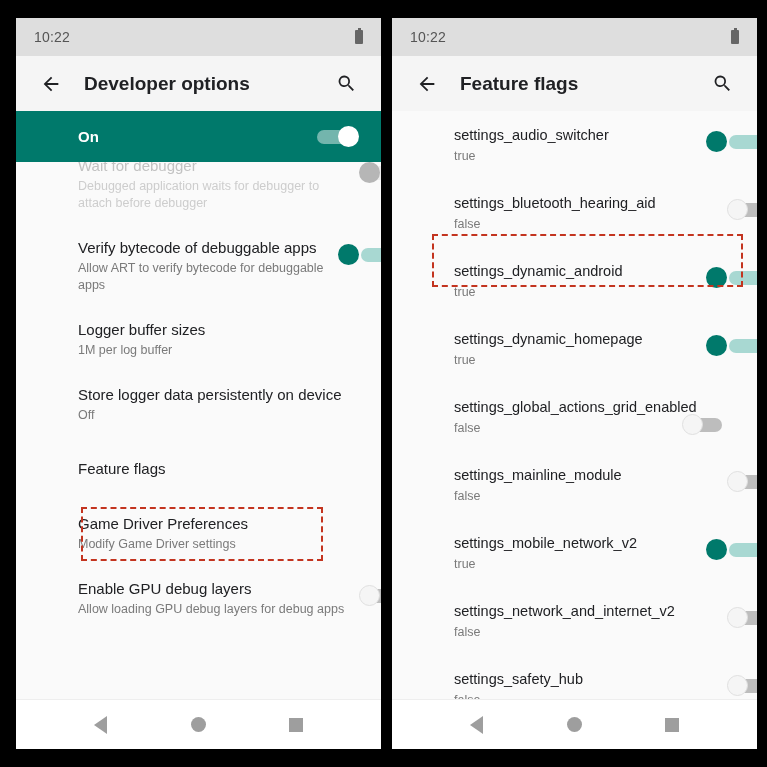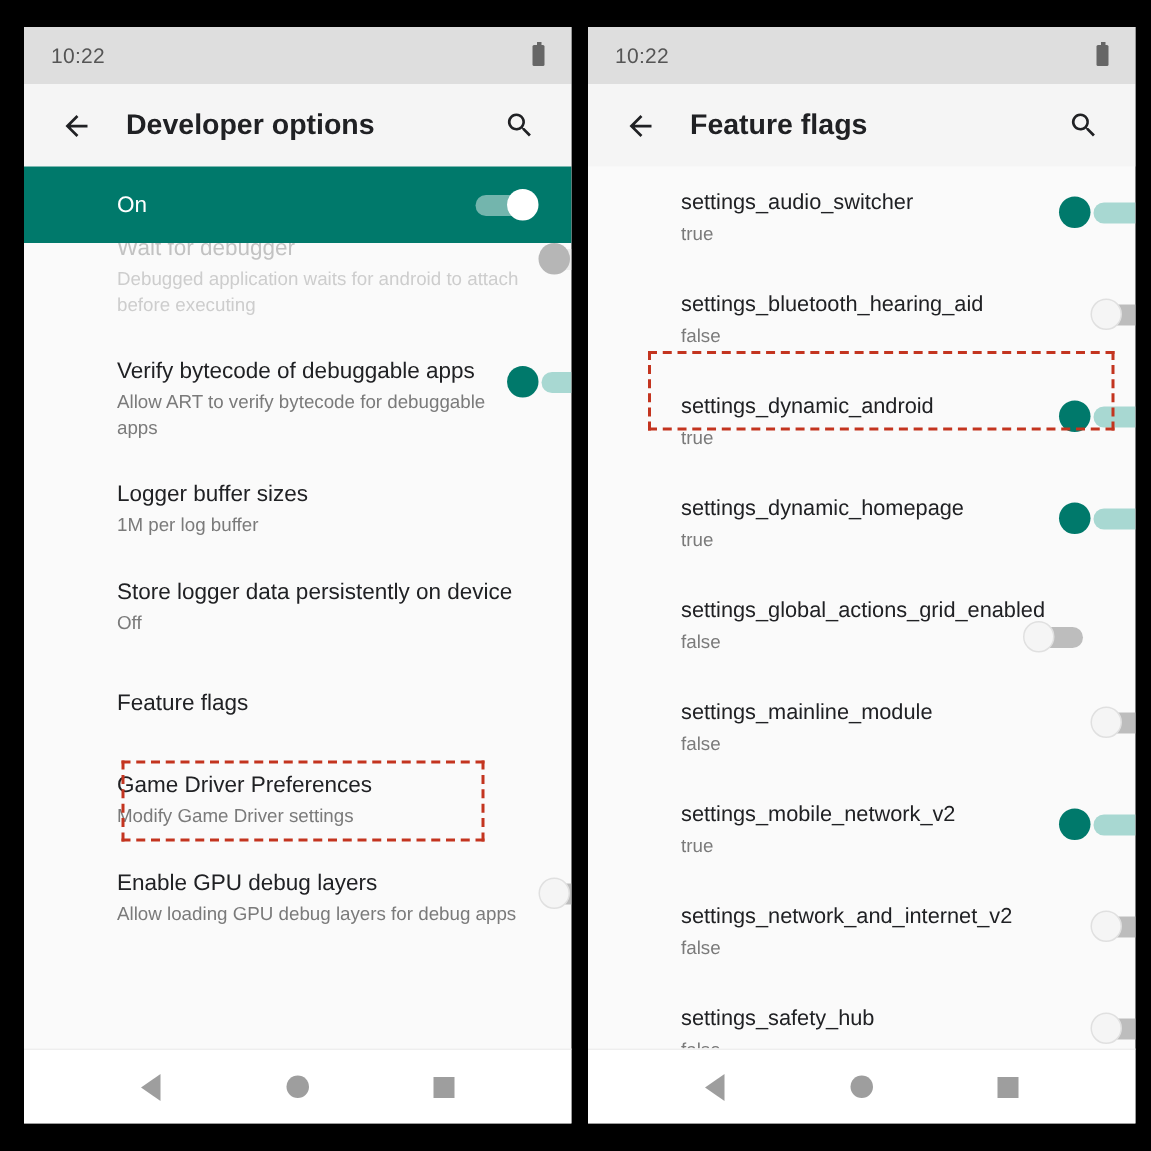--- a/index.html
+++ b/index.html
@@ -100,21 +100,21 @@
   .master-banner {
     height: 51px;
     background: #00796b;
     display: flex;
     align-items: center;
     padding: 0 22px 0 62px;
   }
   .master-banner-label {
     font-size: 15px;
     color: #ffffff;
-    font-weight: normal;
+    font-weight: bold;
     flex: 1 1 auto;
   }
 
   
   .tg {
     position: relative;
     width: 44px;
     height: 22px;
     flex: 0 0 auto;
   }
@@ -264,21 +264,21 @@
         <span class="track"></span>
         <span class="thumb"></span>
       </span>
     </div>
 
     <div class="scroll-area scroll-left">
 
       <div class="row dim clipped">
         <div class="row-text">
           <div class="row-title">Wait for debugger</div>
-          <div class="row-sub">Debugged application waits for android to attach before executing</div>
+          <div class="row-sub">Debugged application waits for debugger to attach before debugger</div>
         </div>
         <div class="row-ctl"><span class="tg tg-disabled"><span class="track"></span><span class="thumb"></span></span></div>
       </div>
 
 
       <div class="row">
         <div class="row-text">
           <div class="row-title">Verify bytecode of debuggable apps</div>
           <div class="row-sub">Allow ART to verify bytecode for debuggable apps</div>
         </div>

